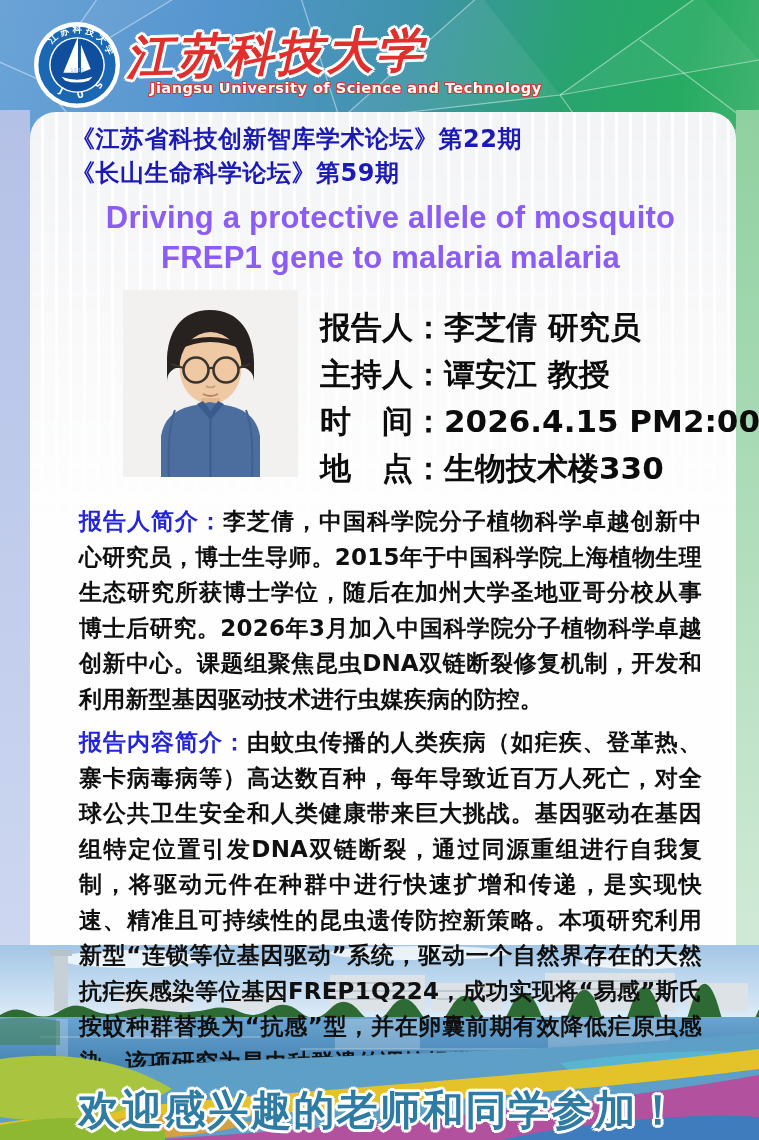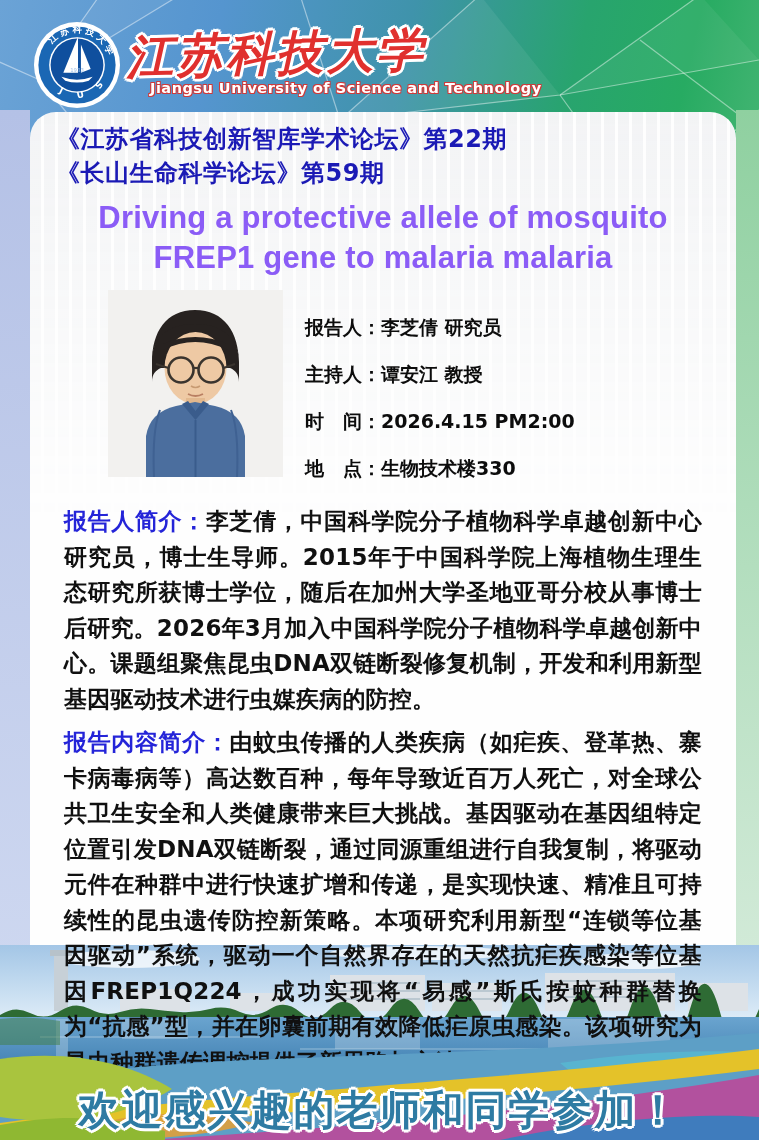--- a/index.html
+++ b/index.html
@@ -35,28 +35,28 @@
     color:#e0302e;transform:rotate(-1.5deg);
     text-shadow:-2px -2px 0 #fff,2px -2px 0 #fff,-2px 2px 0 #fff,2px 2px 0 #fff,0 3px 0 #fff,3px 0 0 #fff,-3px 0 0 #fff,0 -3px 0 #fff;
   }
   .uni-en{
     margin-top:2px;font-size:14.5px;font-weight:bold;letter-spacing:.5px;color:#fff;
     text-shadow:-1px -1px 0 #d03a3a,1px -1px 0 #d03a3a,-1px 1px 0 #d03a3a,1px 1px 0 #d03a3a;
     margin-left:24px;
   }
   
   .content{position:absolute;left:30px;top:112px;width:706px;z-index:4;
-    box-sizing:border-box;padding:10px 26px 0 26px;}
+    box-sizing:border-box;padding:10px 26px 0 41px;}
   .forum-line{font-size:24px;line-height:34px;font-weight:bold;color:#1b1ab5;letter-spacing:.5px;}
   .talk-title{margin-top:8px;text-align:center;font-weight:bold;font-size:31px;line-height:40px;
     color:#8b5cf6;letter-spacing:.2px;font-family:"Liberation Sans","DejaVu Sans",sans-serif;}
   .speaker-row{display:flex;margin-top:12px;}
   .photo{margin-left:52px;width:175px;height:187px;flex:0 0 auto;background:#f4f3f1;}
   .speaker-info{margin-left:22px;padding-top:14px;}
-  .info-row{font-size:19px;line-height:47px;font-weight:bold;color:#0c0c0c;white-space:nowrap;}
+  .info-row{font-size:31px;line-height:47px;font-weight:bold;color:#0c0c0c;white-space:nowrap;}
   .para{margin:8px;font-size:23px;line-height:35.5px;font-weight:bold;color:#101010;
     text-align:justify;letter-spacing:.2px;}
   .para.first{margin-top:12px;}
   .lead{color:#2424d8;}
   
   .campus{position:absolute;left:0;top:945px;width:759px;height:135px;z-index:3;}
   
   .footer{position:absolute;left:0;top:1025px;width:759px;height:115px;z-index:5;}
   .footer svg{position:absolute;left:0;top:0;}
   .welcome{

